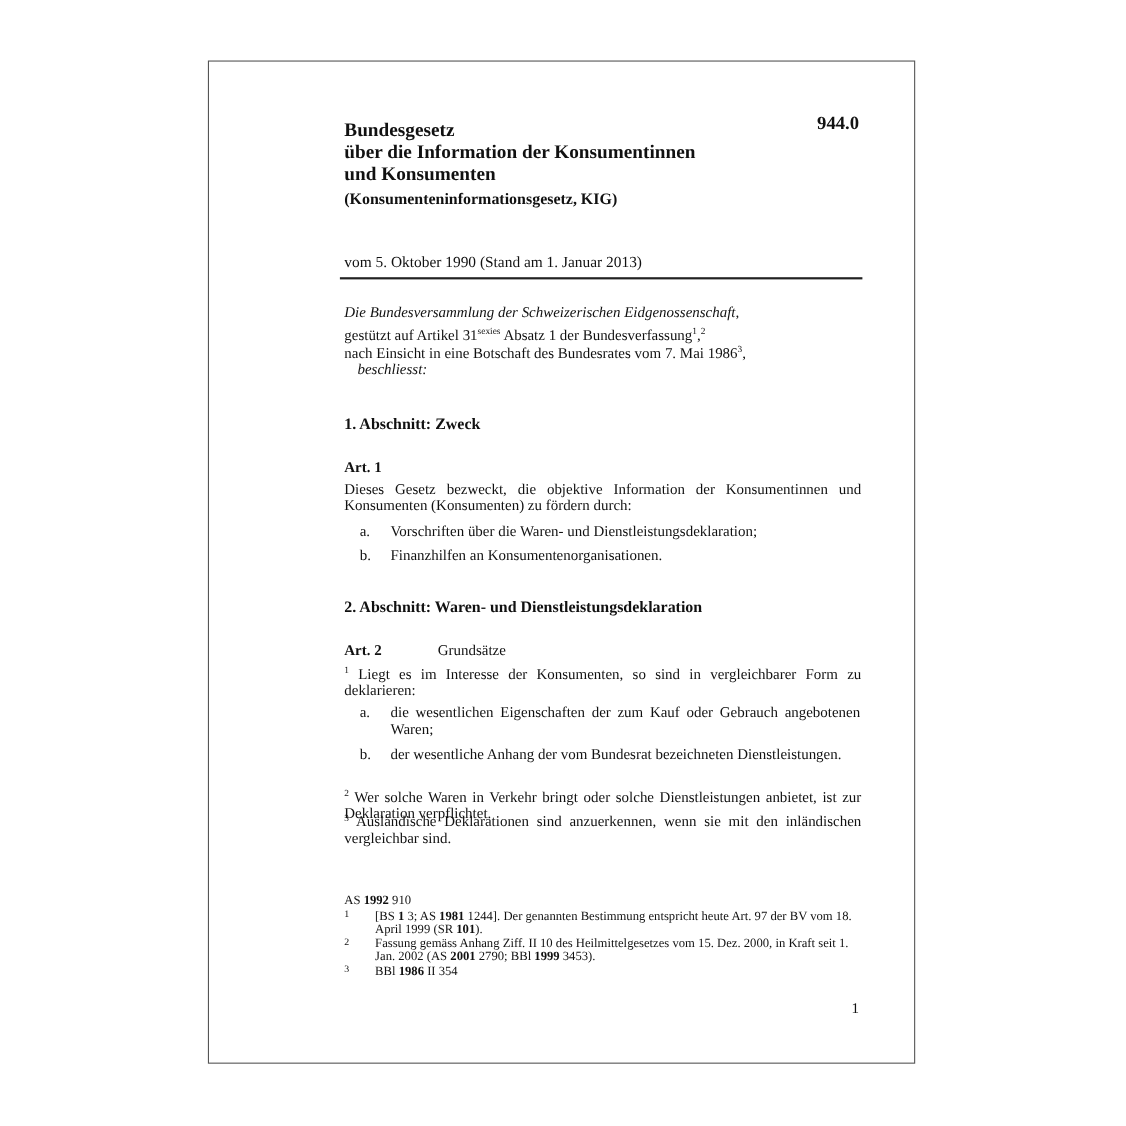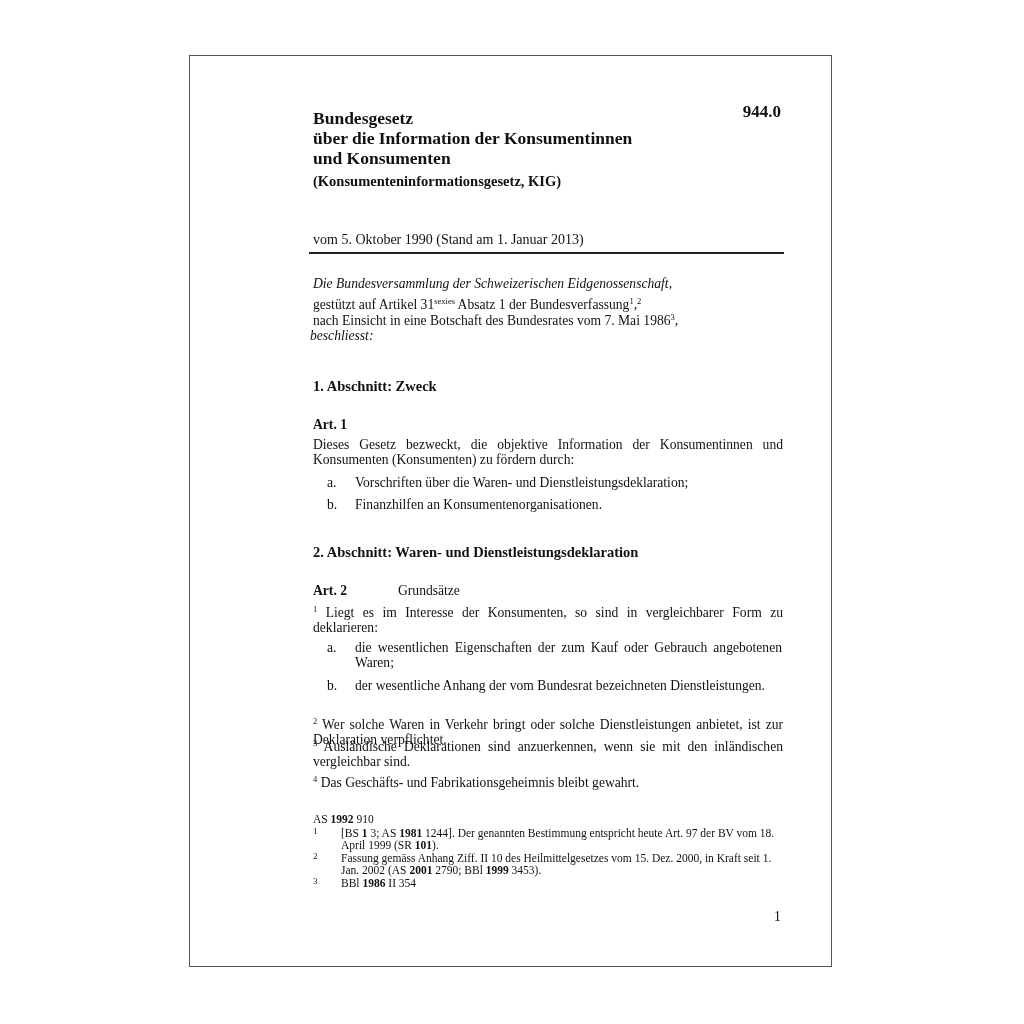--- a/index.html
+++ b/index.html
@@ -42,21 +42,21 @@
     <div>über die Information der Konsumentinnen</div>
     <div>und Konsumenten</div>
   </div>
   <div class="abs subtitle">(Konsumenteninformationsgesetz, KIG)</div>
   <div class="abs date">vom 5. Oktober 1990 (Stand am 1. Januar 2013)</div>
   <div class="rule"></div>
 
   <div class="abs t it" style="left:123px; top:220px;">Die Bundesversammlung der Schweizerischen Eidgenossenschaft,</div>
   <div class="abs t" style="left:123px; top:238px;"><span>gestützt auf Artikel 31</span><span class="sup">sexies</span><span> Absatz 1 der Bundesverfassung</span><span class="sup">1</span><span>,</span><span class="sup">2</span></div>
   <div class="abs t" style="left:123px; top:254px;"><span>nach Einsicht in eine Botschaft des Bundesrates vom 7. Mai 1986</span><span class="sup">3</span><span>,</span></div>
-  <div class="abs t it" style="left:120px; top:272px;">beschliesst:</div>
+  <div class="abs t it" style="left:135px; top:272px;">beschliesst:</div>
 
   <div class="abs b" style="left:123px; top:322px; font-size:14.5px;">1. Abschnitt: Zweck</div>
   <div class="abs b t" style="left:123px; top:361px;">Art. 1</div>
   <div class="para" style="top:381px;">Dieses Gesetz bezweckt, die objektive Information der Konsumentinnen und Konsumenten (Konsumenten) zu fördern durch:</div>
   <div class="li" style="top:419px;">
       <span class="m">a.</span>
       <span class="x">Vorschriften über die Waren- und Dienstleistungsdeklaration;</span>
     </div>
   <div class="li" style="top:441px;">
       <span class="m">b.</span>
@@ -70,21 +70,20 @@
   <div class="li" style="top:584px;">
       <span class="m">a.</span>
       <span class="x">die wesentlichen Eigenschaften der zum Kauf oder Gebrauch angebotenen Waren;</span>
     </div>
   <div class="li" style="top:622px;">
       <span class="m">b.</span>
       <span class="x">der wesentliche Anhang der vom Bundesrat bezeichneten Dienstleistungen.</span>
     </div>
   <div class="para" style="top:658px;"><span class="sup">2</span><span> Wer solche Waren in Verkehr bringt oder solche Dienstleistungen anbietet, ist zur Deklaration verpflichtet.</span></div>
   <div class="para" style="top:680px;"><span class="sup">3</span><span> Ausländische Deklarationen sind anzuerkennen, wenn sie mit den inländischen vergleichbar sind.</span></div>
-  <div class="para" style="top:716px;"><span class="sup">4</span><span> Das Geschäfts- und Fabrikationsgeheimnis bleibt gewahrt.</span></div>
 
   <div class="abs fn" style="left:123px; top:757px;"><span>AS </span><b>1992</b><span> 910</span></div>
   <div class="fnrow fn" style="top:771px;">
       <span class="n">1</span>
       <span class="x"><span>[BS </span><b>1</b><span> 3; AS </span><b>1981</b><span> 1244]. Der genannten Bestimmung entspricht heute Art. 97 der BV vom 18. April 1999 (SR </span><b>101</b><span>).</span></span>
     </div>
   <div class="fnrow fn" style="top:796px;">
       <span class="n">2</span>
       <span class="x"><span>Fassung gemäss Anhang Ziff. II 10 des Heilmittelgesetzes vom 15. Dez. 2000, in Kraft seit 1. Jan. 2002 (AS </span><b>2001</b><span> 2790; BBl </span><b>1999</b><span> 3453).</span></span>
     </div>

